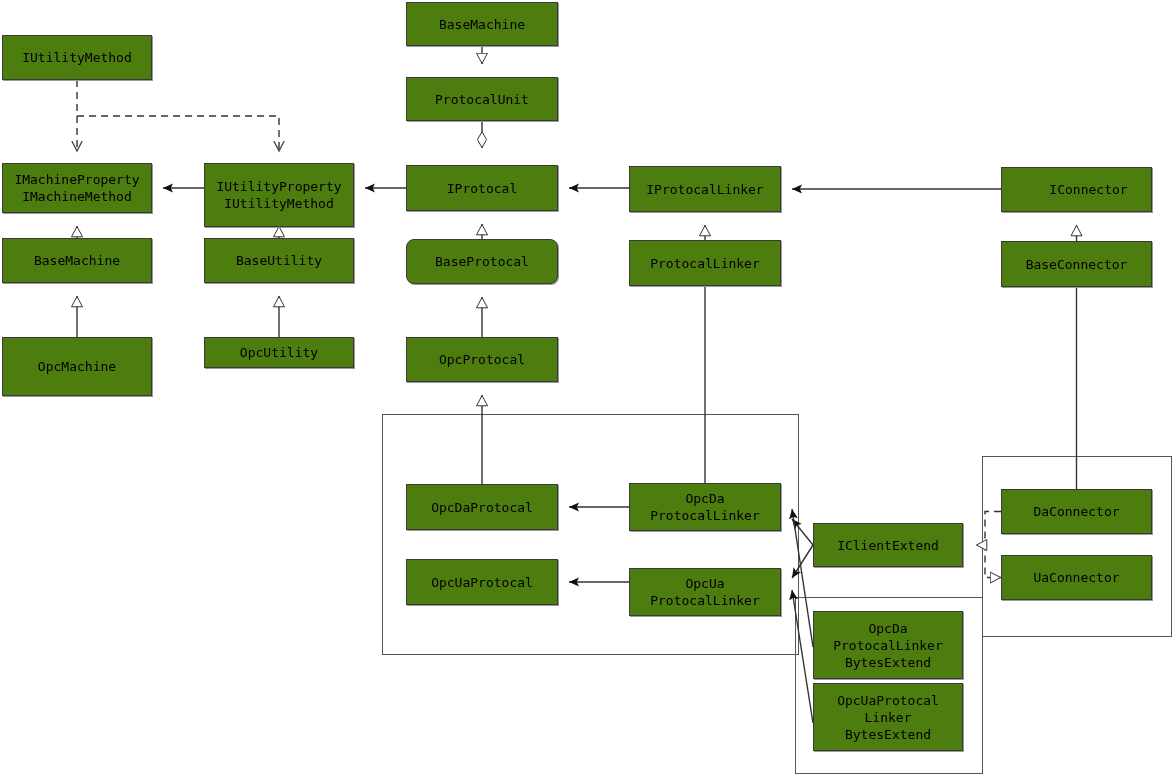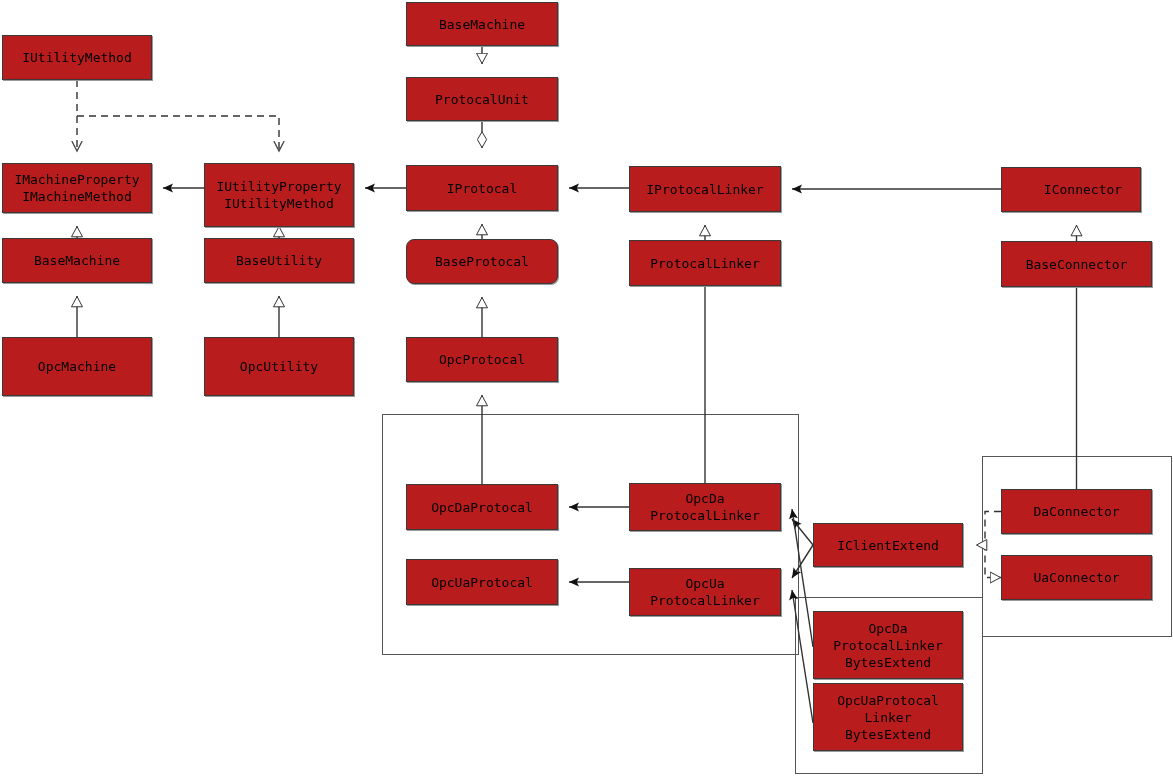--- a/index.html
+++ b/index.html
@@ -18,21 +18,21 @@
   svg.layer {
     position: absolute;
     left: 0;
     top: 0;
     width: 1173px;
     height: 776px;
   }
   .node-box {
     position: absolute;
     box-sizing: border-box;
-    background: #b91c1c;
+    background: #4d7c0f;
     border: 1px solid #3a3a3a;
     box-shadow: 1px 1px 0 0 #9a9a9a;
     display: flex;
     align-items: center;
     justify-content: center;
     text-align: center;
     z-index: 3;
   }
   .node-label {
     font-family: "DejaVu Sans Mono", "Liberation Mono", monospace;
@@ -123,42 +123,42 @@
       <div class="node-box" style="left: 204px; top: 163px; width: 150px; height: 64px;">
         <div class="node-label">IUtilityProperty
 IUtilityMethod</div>
       </div>
       <div class="node-box" style="left: 406px; top: 165px; width: 152px; height: 46px;">
         <div class="node-label">IProtocal</div>
       </div>
       <div class="node-box" style="left: 629px; top: 166px; width: 152px; height: 46px;">
         <div class="node-label">IProtocalLinker</div>
       </div>
-      <div class="node-box" style="left: 1001px; top: 167px; width: 140px; height: 45px; padding-left: 24px;">
+      <div class="node-box" style="left: 1001px; top: 167px; width: 151px; height: 45px; padding-left: 24px;">
         <div class="node-label">IConnector</div>
       </div>
       <div class="node-box" style="left: 2px; top: 238px; width: 150px; height: 45px;">
         <div class="node-label">BaseMachine</div>
       </div>
       <div class="node-box" style="left: 204px; top: 238px; width: 150px; height: 45px;">
         <div class="node-label">BaseUtility</div>
       </div>
       <div class="node-box" style="left: 406px; top: 239px; width: 152px; height: 45px; border-radius: 8px;">
         <div class="node-label">BaseProtocal</div>
       </div>
       <div class="node-box" style="left: 629px; top: 240px; width: 152px; height: 46px;">
         <div class="node-label">ProtocalLinker</div>
       </div>
       <div class="node-box" style="left: 1001px; top: 241px; width: 151px; height: 46px;">
         <div class="node-label">BaseConnector</div>
       </div>
       <div class="node-box" style="left: 2px; top: 337px; width: 150px; height: 59px;">
         <div class="node-label">OpcMachine</div>
       </div>
-      <div class="node-box" style="left: 204px; top: 337px; width: 150px; height: 59px;">
+      <div class="node-box" style="left: 204px; top: 337px; width: 150px; height: 31px;">
         <div class="node-label">OpcUtility</div>
       </div>
       <div class="node-box" style="left: 406px; top: 337px; width: 152px; height: 45px;">
         <div class="node-label">OpcProtocal</div>
       </div>
       <div class="node-box" style="left: 406px; top: 484px; width: 152px; height: 46px;">
         <div class="node-label">OpcDaProtocal</div>
       </div>
       <div class="node-box" style="left: 629px; top: 483px; width: 152px; height: 48px;">
         <div class="node-label">OpcDa

